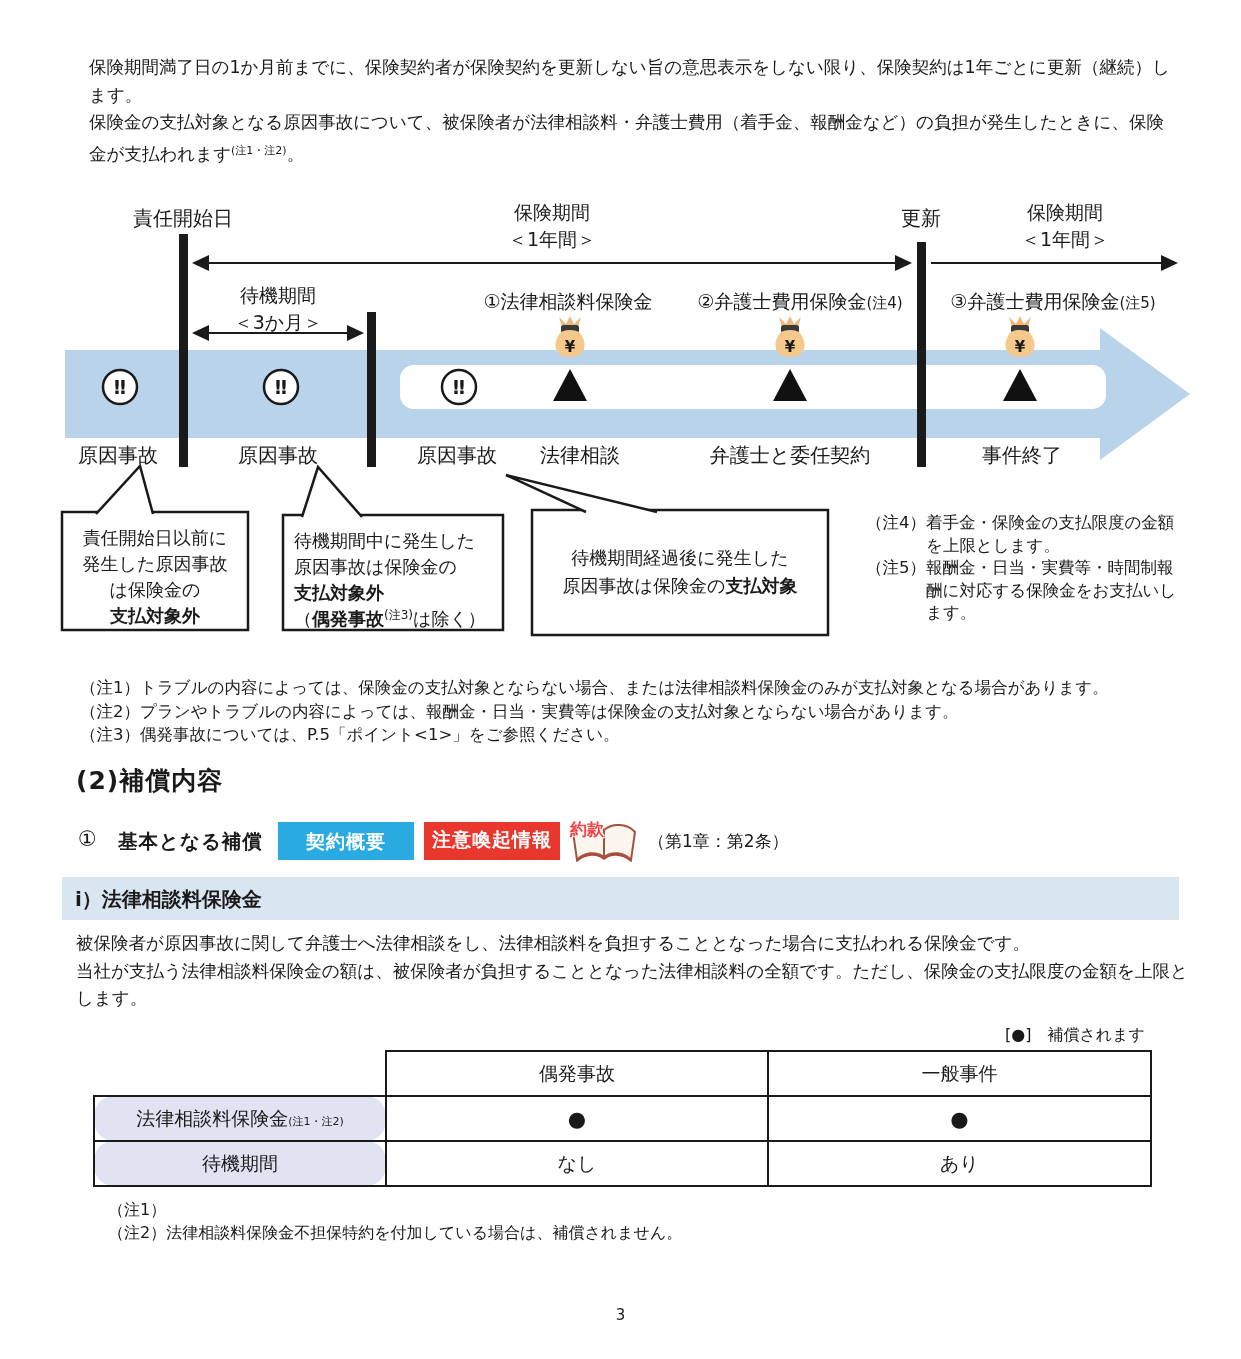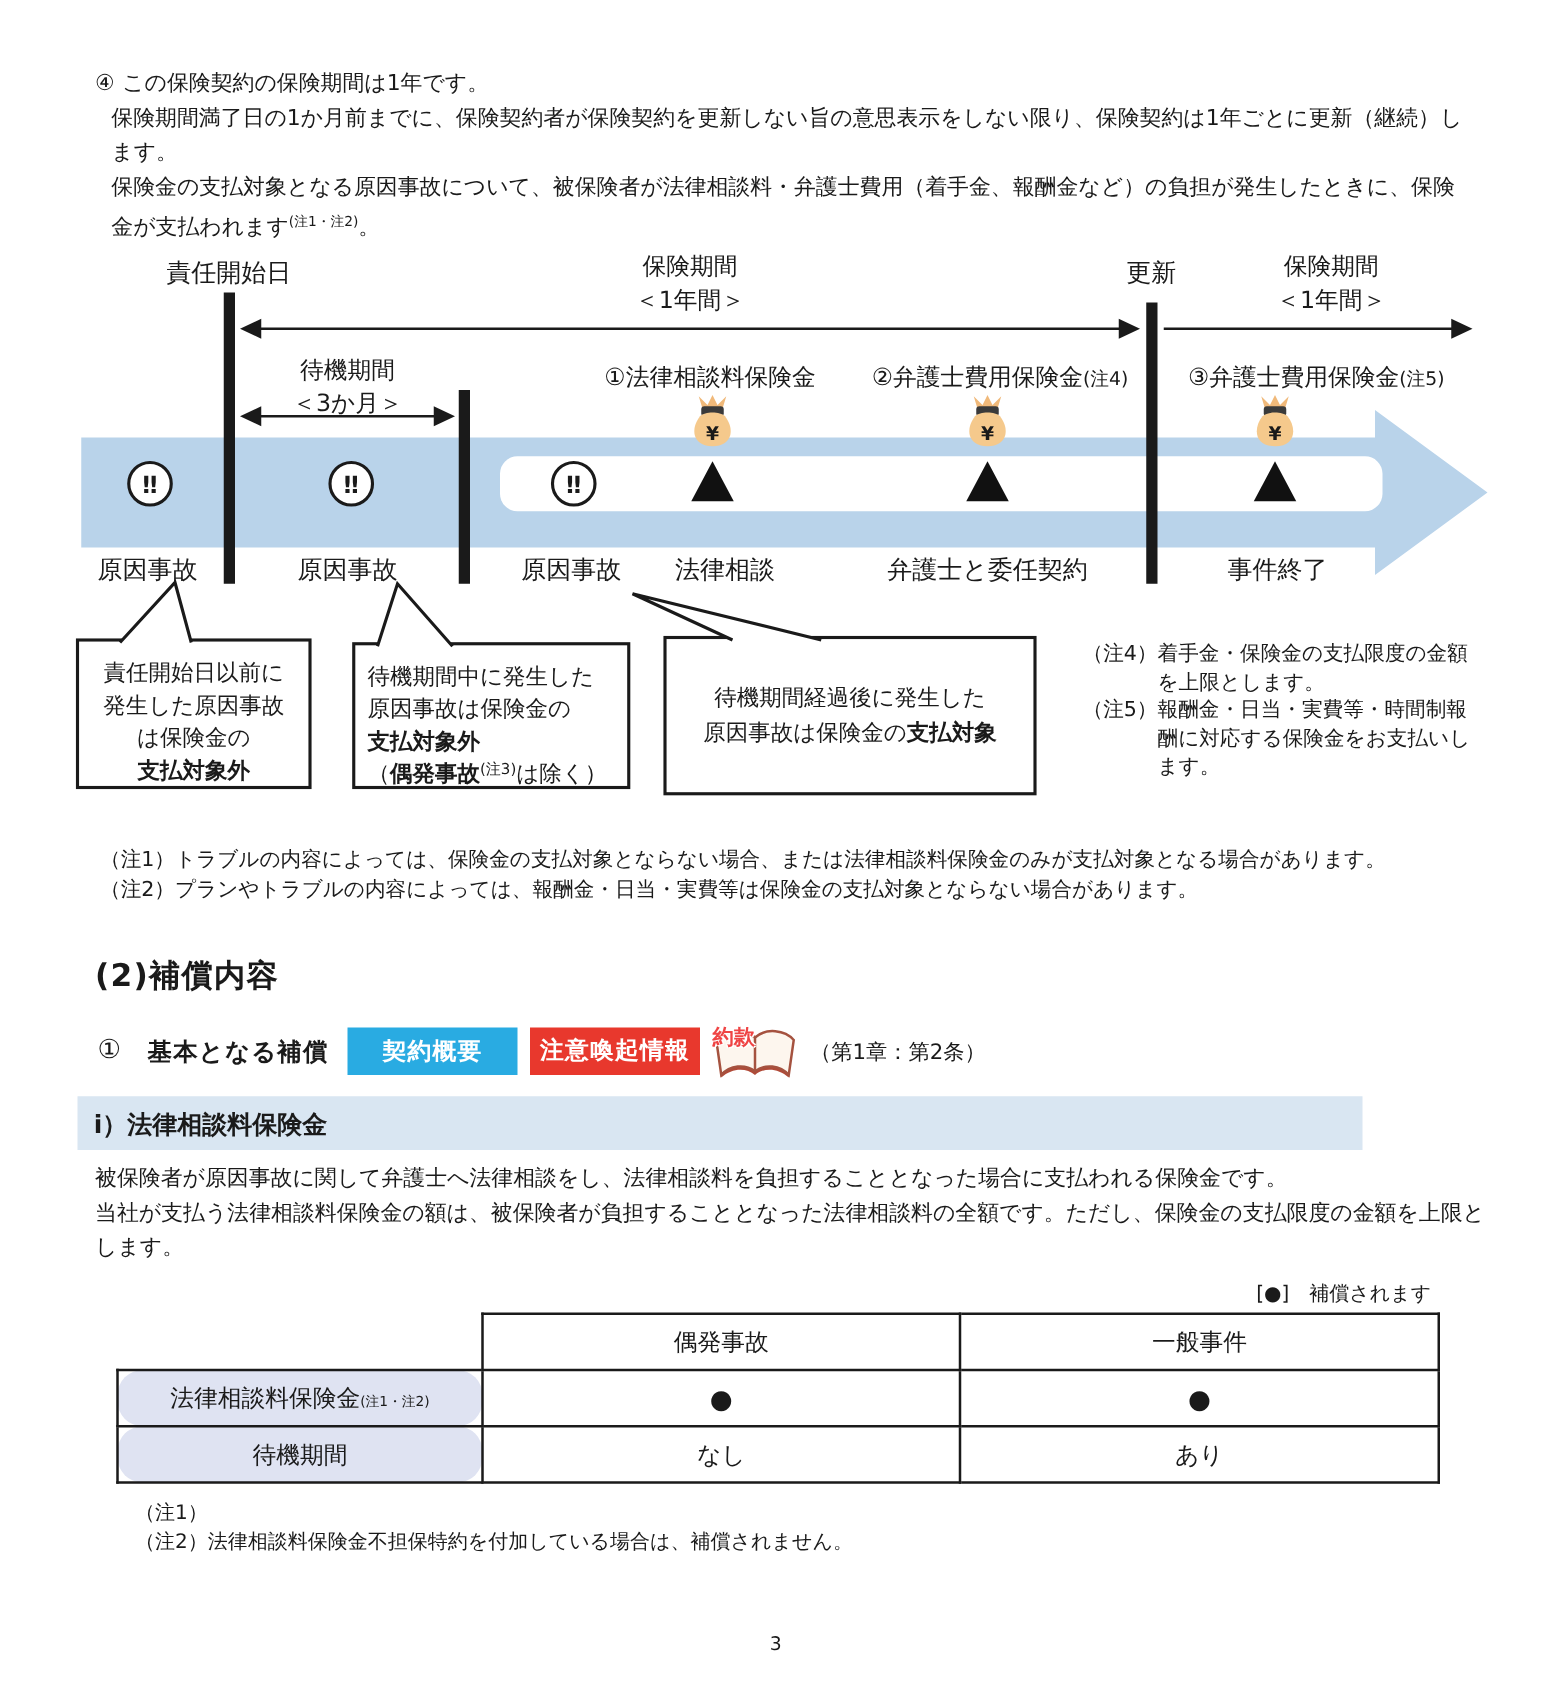--- a/index.html
+++ b/index.html
@@ -23,21 +23,21 @@
   .coverage .title{position:absolute;left:42px;top:8px;font-size:19.5px;font-weight:bold;letter-spacing:1px;}
   .btn{position:absolute;top:2px;width:136px;height:38px;line-height:38px;text-align:center;
        color:#fff;font-size:19px;font-weight:bold;letter-spacing:1px;}
   .btn-blue{left:202px;background:#29abe2;}
   .btn-red{left:348px;background:#e8382d;font-family:Liberation Mono, monospace;}
   .book-wrap{position:absolute;left:488px;top:-4px;width:80px;height:52px;}
   .book-label{position:absolute;left:6px;top:2px;font-size:17px;font-weight:bold;color:#ef4444;
               text-shadow:1px 1px 0 #fff,-1px 1px 0 #fff,1px -1px 0 #fff,-1px -1px 0 #fff;}
   .coverage .ref{position:absolute;left:572px;top:10px;font-size:17px;}
   
-  .banner{left:62px;top:877px;width:1028px;height:43px;background:#d9e6f2;}
+  .banner{left:62px;top:877px;width:1117px;height:43px;background:#d9e6f2;}
   .banner span{display:block;padding-left:13px;font-size:20px;font-weight:bold;line-height:44px;}
   .bodytext{left:76px;top:930px;width:1112px;font-size:17.5px;line-height:27.5px;}
   
   .tbl-legend{left:93px;top:1025px;width:1052px;text-align:right;font-size:16px;}
   .cmp-table{position:absolute;left:93px;top:1050px;border-collapse:collapse;}
   .cmp-table td{border:2px solid #1a1a1a;text-align:center;font-size:19px;padding:0;}
   .cmp-table td.blank{border:none;background:transparent;}
   .cmp-table td.rowlabel{background:#dfe3f2;border-radius:20px;}
   .cmp-table .w0{width:290px;} .cmp-table .w1{width:380px;} .cmp-table .w2{width:381px;margin-left:20px;}
   .cmp-table tr{height:45px;}
@@ -46,23 +46,20 @@
   .tbl-notes{left:108px;top:1198px;width:1000px;font-size:16px;line-height:23px;}
   .pagenum{left:0;top:1306px;width:1241px;text-align:center;font-size:15px;}
   svg text{fill:#1a1a1a;}
 </style>
 </head>
 <body>
 
 <div class="page">
 
   <div class="abs intro">
-    <div>
-      <span class="mark">④</span><span>この保険契約の保険期間は1年です。</span>
-    </div>
     <div class="ind">保険期間満了日の1か月前までに、保険契約者が保険契約を更新しない旨の意思表示をしない限り、保険契約は1年ごとに更新（継続）します。</div>
     <div class="ind">
       <span>保険金の支払対象となる原因事故について、被保険者が法律相談料・弁護士費用（着手金、報酬金など）の負担が発生したときに、保険金が支払われます</span><span class="sup">(注1・注2)</span><span>。</span>
     </div>
   </div>
 
   <svg class="abs" style="left:0;top:190px;" width="1241" height="480" viewBox="0 0 1241 480">
 
     <polygon points="65,160 1100,160 1100,138 1190,204 1100,270 1100,248 65,248" fill="#b9d3ea"></polygon>
 
@@ -173,20 +170,24 @@
   </div>
 
   <div class="abs notes123">
     <div class="note-item">
       <span class="note-label">（注1）</span>
       <span>トラブルの内容によっては、保険金の支払対象とならない場合、または法律相談料保険金のみが支払対象となる場合があります。</span>
     </div>
     <div class="note-item">
       <span class="note-label">（注2）</span>
       <span>プランやトラブルの内容によっては、報酬金・日当・実費等は保険金の支払対象とならない場合があります。</span>
+    </div>
+    <div class="note-item">
+      <span class="note-label">（注3）</span>
+      <span>偶発事故については、P.5「ポイント&lt;1&gt;」をご参照ください。</span>
     </div>
   </div>
 
   <div class="abs section-title">(2)補償内容</div>
 
   <div class="abs coverage">
     <span class="mark">①</span>
     <span class="title">基本となる補償</span>
     <div class="btn btn-blue">契約概要</div>
     <div class="btn btn-red">注意喚起情報</div>

